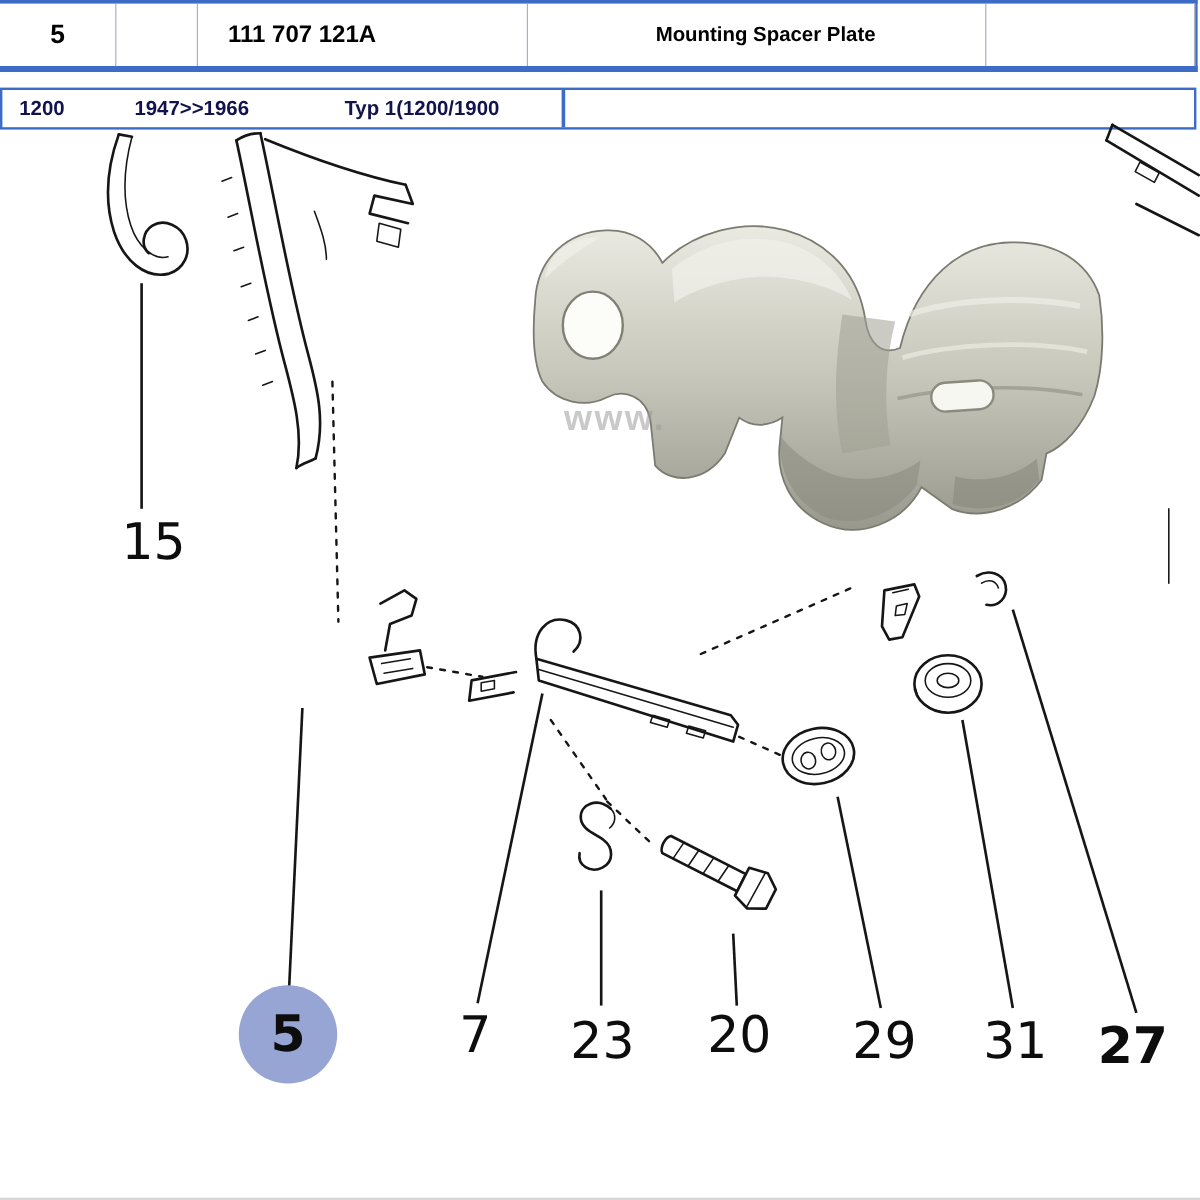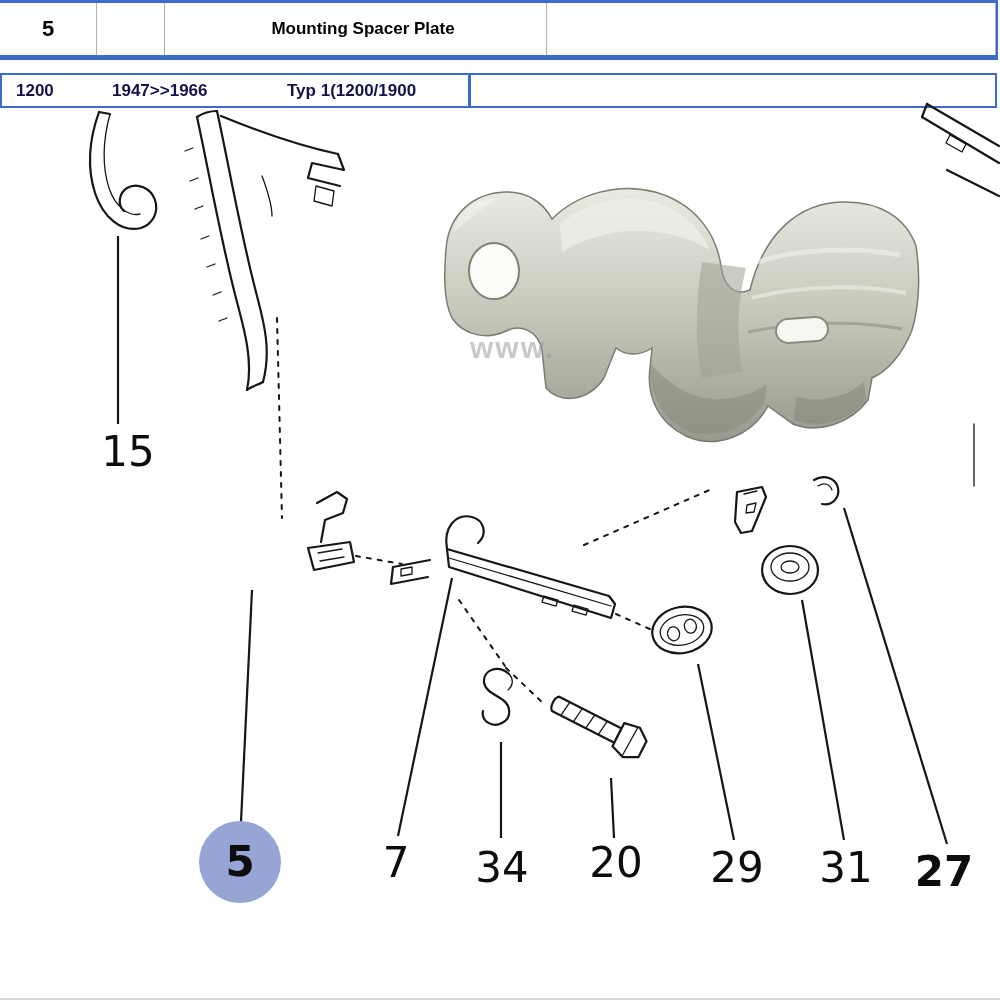--- a/index.html
+++ b/index.html
@@ -68,20 +68,23 @@
 </head>
 <body>
 
 <div class="page">
 
   <div class="row1">
     <div class="cell c1">
       <span>5</span>
     </div>
     <div class="cell c2"></div>
+    <div class="cell c3">
+      <span>111 707 121A</span>
+    </div>
     <div class="cell c4">
       <span>Mounting Spacer Plate</span>
     </div>
     <div class="cell c5"></div>
   </div>
 
   <div class="row2">
     <span class="r2c1">1200</span>
     <span class="r2c2">1947&gt;&gt;1966</span>
     <span class="r2c3">Typ 1(1200/1900</span>
@@ -221,20 +224,20 @@
       <path class="lt" d="M950,135 L966,144 L962,152 L946,143 Z"></path>
       <path class="ln" d="M947,170 L999,196"></path>
       <line class="lt" x1="974" y1="424" x2="974" y2="486"></line>
     </g>
   </svg>
 
   <div>
     <div class="callout" style="left:128px; top:452px;">15</div>
     <div class="callout highlight" style="left:240px; top:862px;">5</div>
     <div class="callout" style="left:396px; top:863px;">7</div>
-    <div class="callout" style="left:502px; top:868px;">34</div>
+    <div class="callout" style="left:502px; top:868px;">23</div>
     <div class="callout" style="left:616px; top:863px;">20</div>
     <div class="callout" style="left:737px; top:868px;">29</div>
     <div class="callout" style="left:846px; top:868px;">31</div>
     <div class="callout" style="left:944px; top:872px;font-weight:bold;">27</div>
   </div>
 
 </div>
 
 </body></html>

